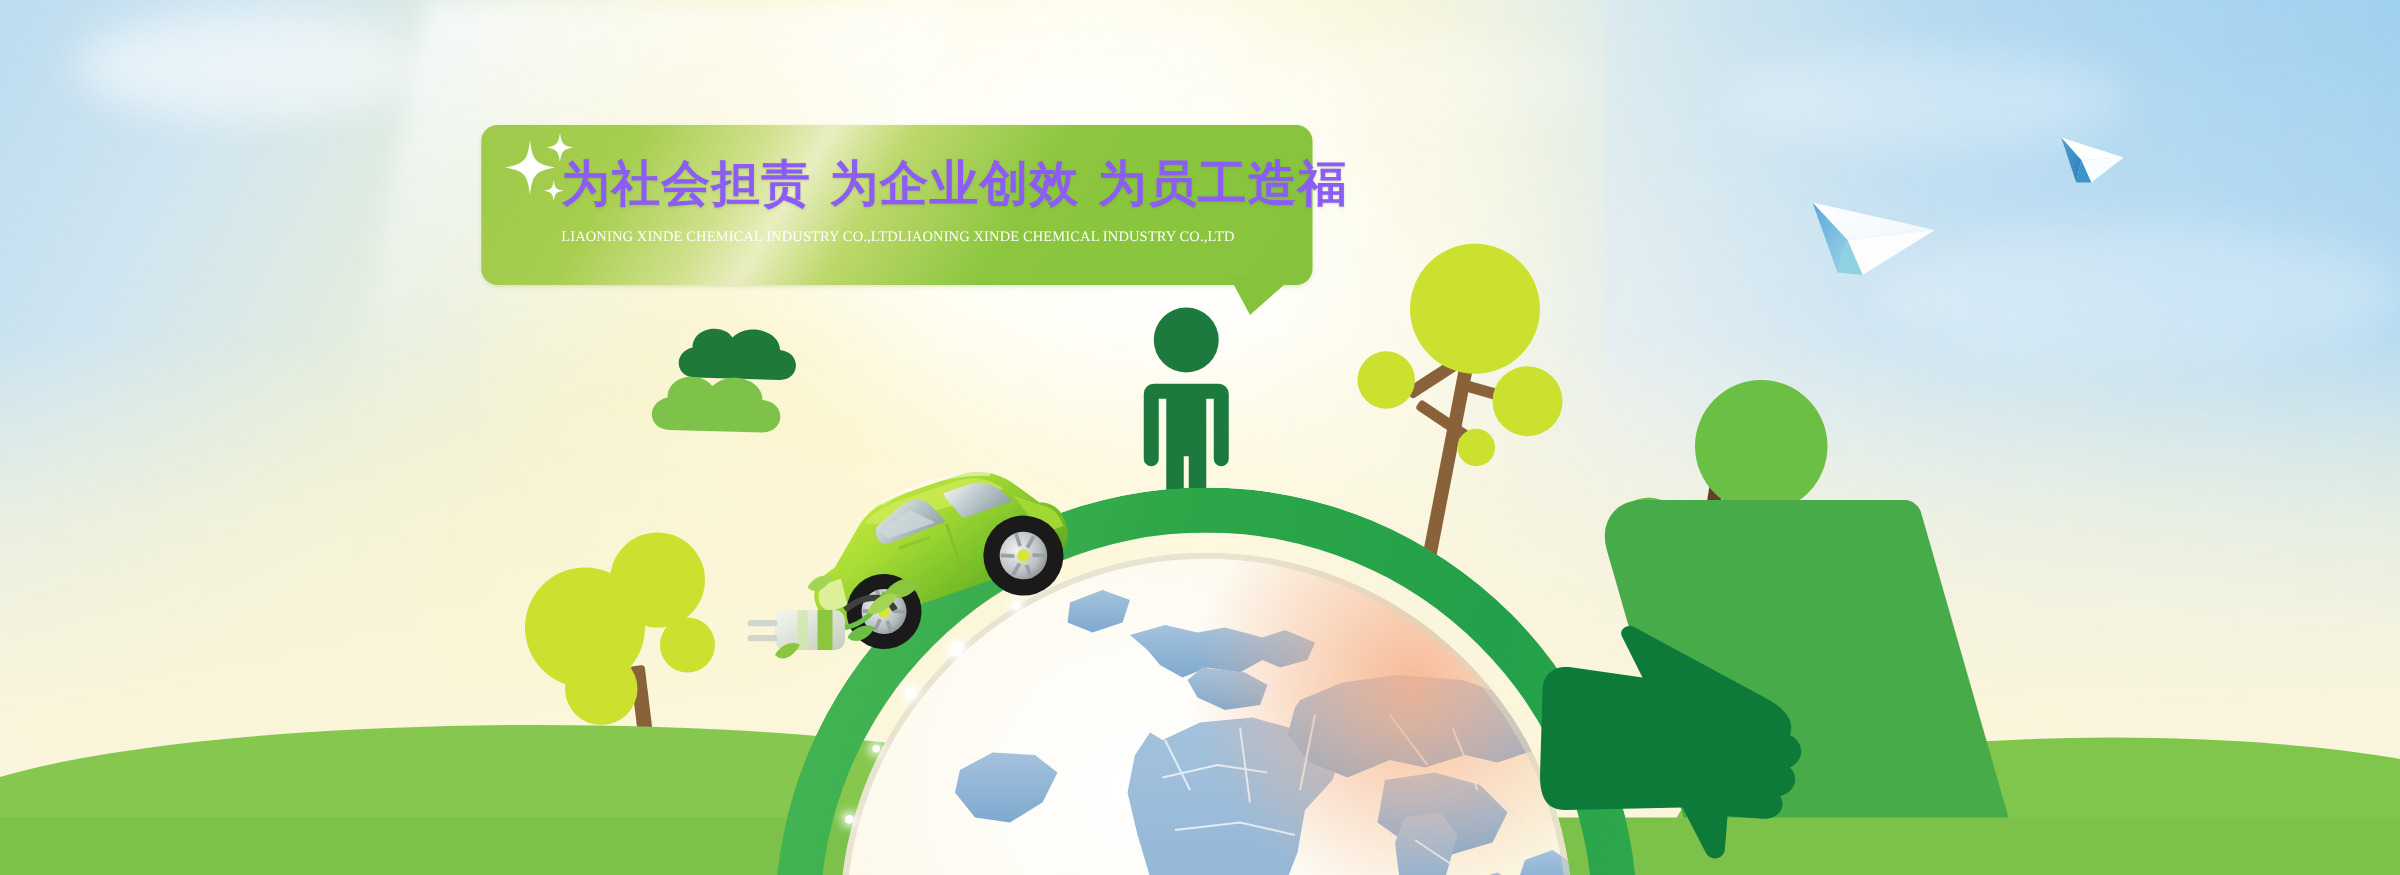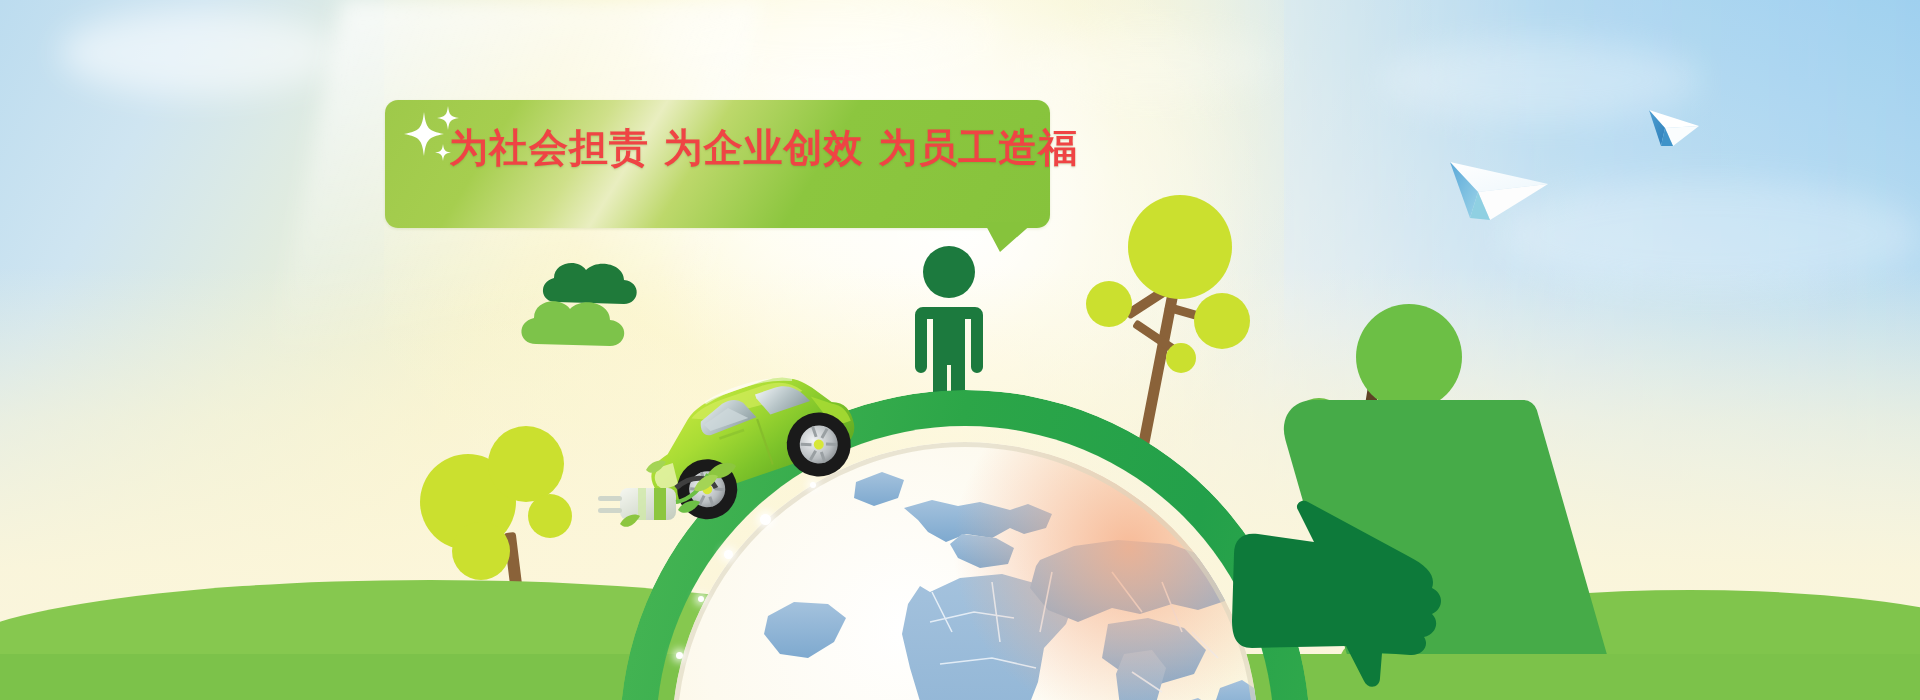--- a/index.html
+++ b/index.html
@@ -65,21 +65,21 @@
   }
   .banner-tail{
     position:absolute;left:984px;top:222px;width:0;height:0;
     border-left:16px solid transparent;
     border-right:34px solid transparent;
     border-top:30px solid #86c33c;
   }
   .sparkles{position:absolute;left:398px;top:104px;width:80px;height:72px;}
   .headline{
     position:absolute;left:449px;top:121px;width:610px;
-    font-size:39px;font-weight:bold;letter-spacing:1px;color:#ef4444;
+    font-size:39px;font-weight:bold;letter-spacing:1px;color:#8b5cf6;
     font-family:"DejaVu Sans","Liberation Sans",sans-serif;
     white-space:nowrap;line-height:53px;
     text-shadow:0 1px 2px rgba(90,130,40,.28);
   }
   .subline{
     position:absolute;left:449px;top:183px;width:600px;
     font-size:11.6px;color:#ffffff;white-space:nowrap;letter-spacing:.1px;
     font-family:"Liberation Serif","DejaVu Serif",serif;
   }
 
@@ -189,20 +189,21 @@
   <div class="banner-box"></div>
   <div class="banner-tail"></div>
   <div class="sparkles">
     <svg width="80" height="72" viewBox="0 0 80 72">
       <path d="M26 8 C28 24 30 27 46 30 C30 33 28 36 26 52 C24 36 22 33 6 30 C22 27 24 24 26 8 Z" fill="#ffffff"></path>
       <path d="M50 2 C51.2 11 52.4 12.6 61 14 C52.4 15.4 51.2 17 50 26 C48.8 17 47.6 15.4 39 14 C47.6 12.6 48.8 11 50 2 Z" fill="#ffffff"></path>
       <path d="M45 40 C45.9 46.5 46.8 47.6 53 48.6 C46.8 49.6 45.9 50.7 45 57 C44.1 50.7 43.2 49.6 37 48.6 C43.2 47.6 44.1 46.5 45 40 Z" fill="#ffffff"></path>
     </svg>
   </div>
   <div class="headline">为社会担责  为企业创效  为员工造福</div>
+  <div class="subline">LIAONING XINDE  CHEMICAL INDUSTRY CO.,LTDLIAONING XINDE  CHEMICAL INDUSTRY CO.,LTD</div>
 
   <div class="tree" style="left:1060px;top:175px;width:330px;height:360px;">
     <div class="trunk" style="left:96px;top:80px;width:11px;height:195px;background:#8a6239;transform:rotate(11deg);"></div>
     <div class="trunk" style="left:60px;top:112px;width:86px;height:10px;background:#8a6239;transform:rotate(-33deg);"></div>
     <div class="trunk" style="left:104px;top:136px;width:66px;height:9px;background:#8a6239;transform:rotate(16deg);"></div>
     <div class="trunk" style="left:70px;top:158px;width:52px;height:9px;background:#8a6239;transform:rotate(34deg);"></div>
     <div class="leafcirc" style="left:68px;top:20px;width:104px;height:104px;background:#cbe02f;"></div>
     <div class="leafcirc" style="left:26px;top:106px;width:46px;height:46px;background:#cbe02f;"></div>
     <div class="leafcirc" style="left:134px;top:118px;width:56px;height:56px;background:#cbe02f;"></div>
     <div class="leafcirc" style="left:106px;top:168px;width:30px;height:30px;background:#cbe02f;"></div>

